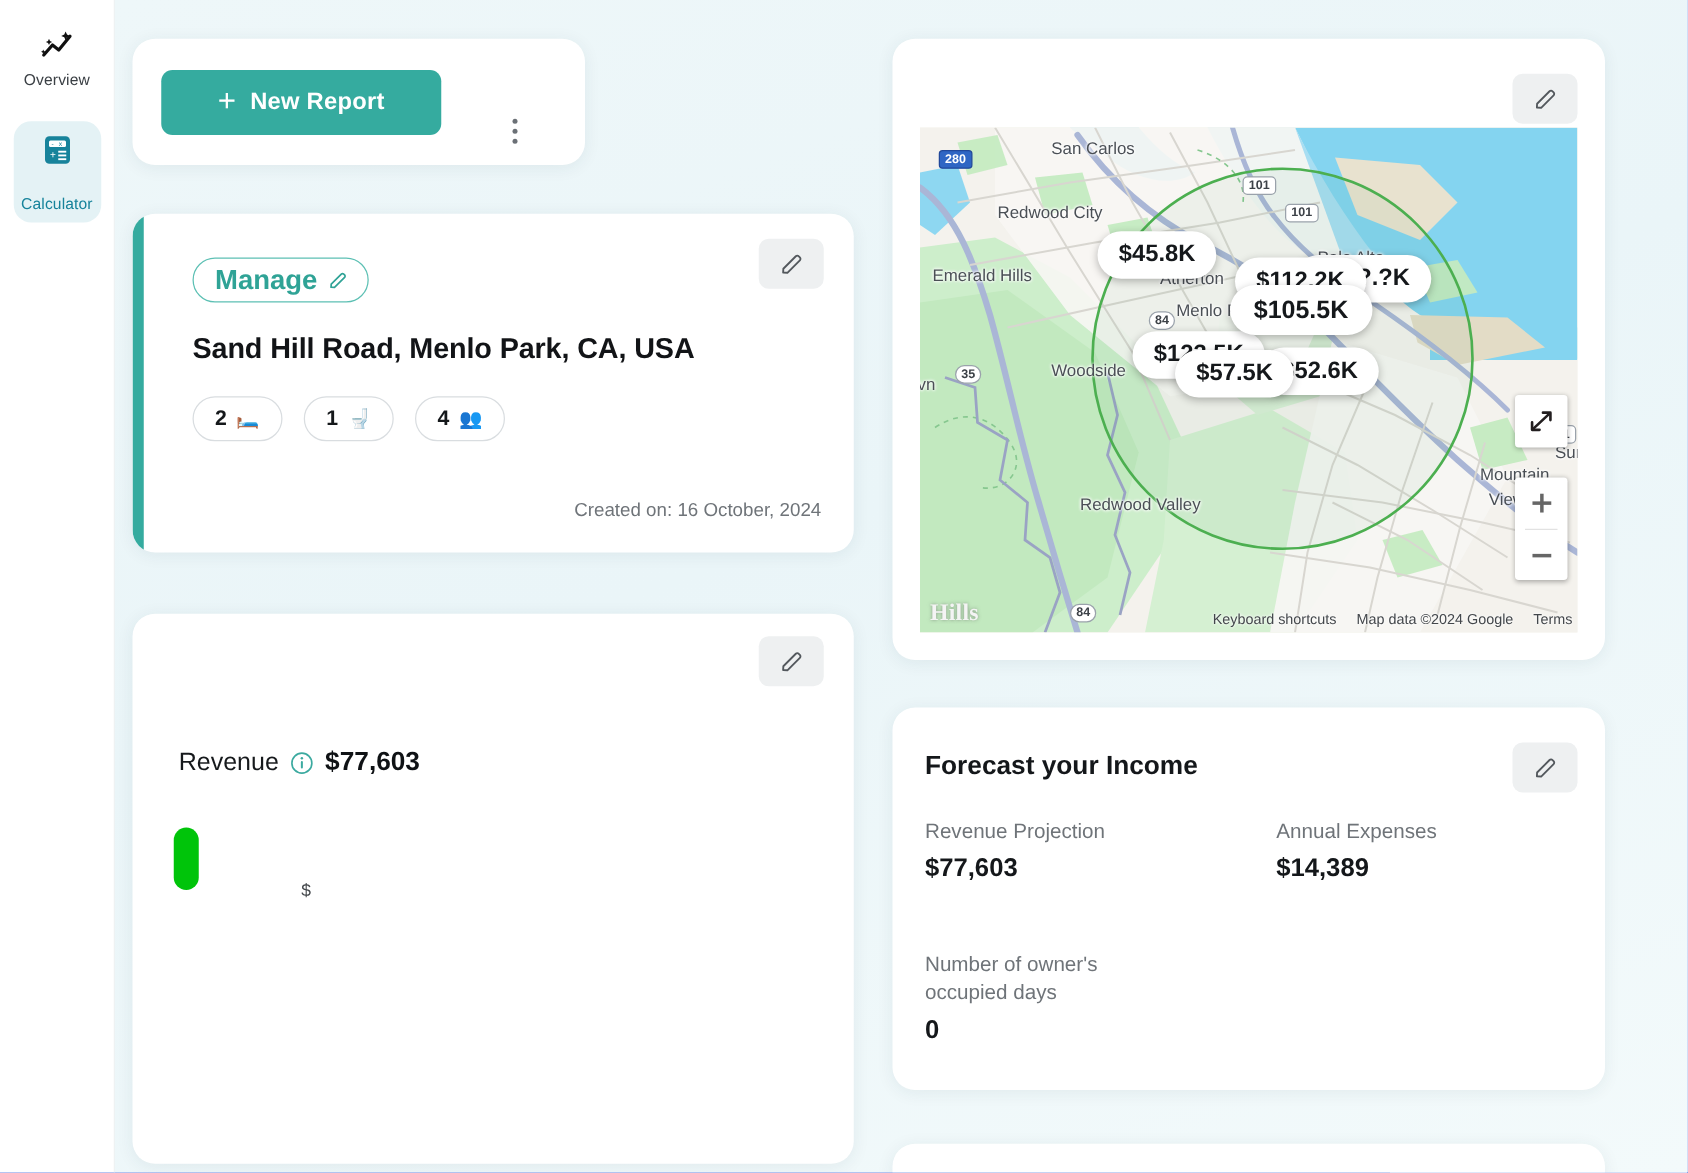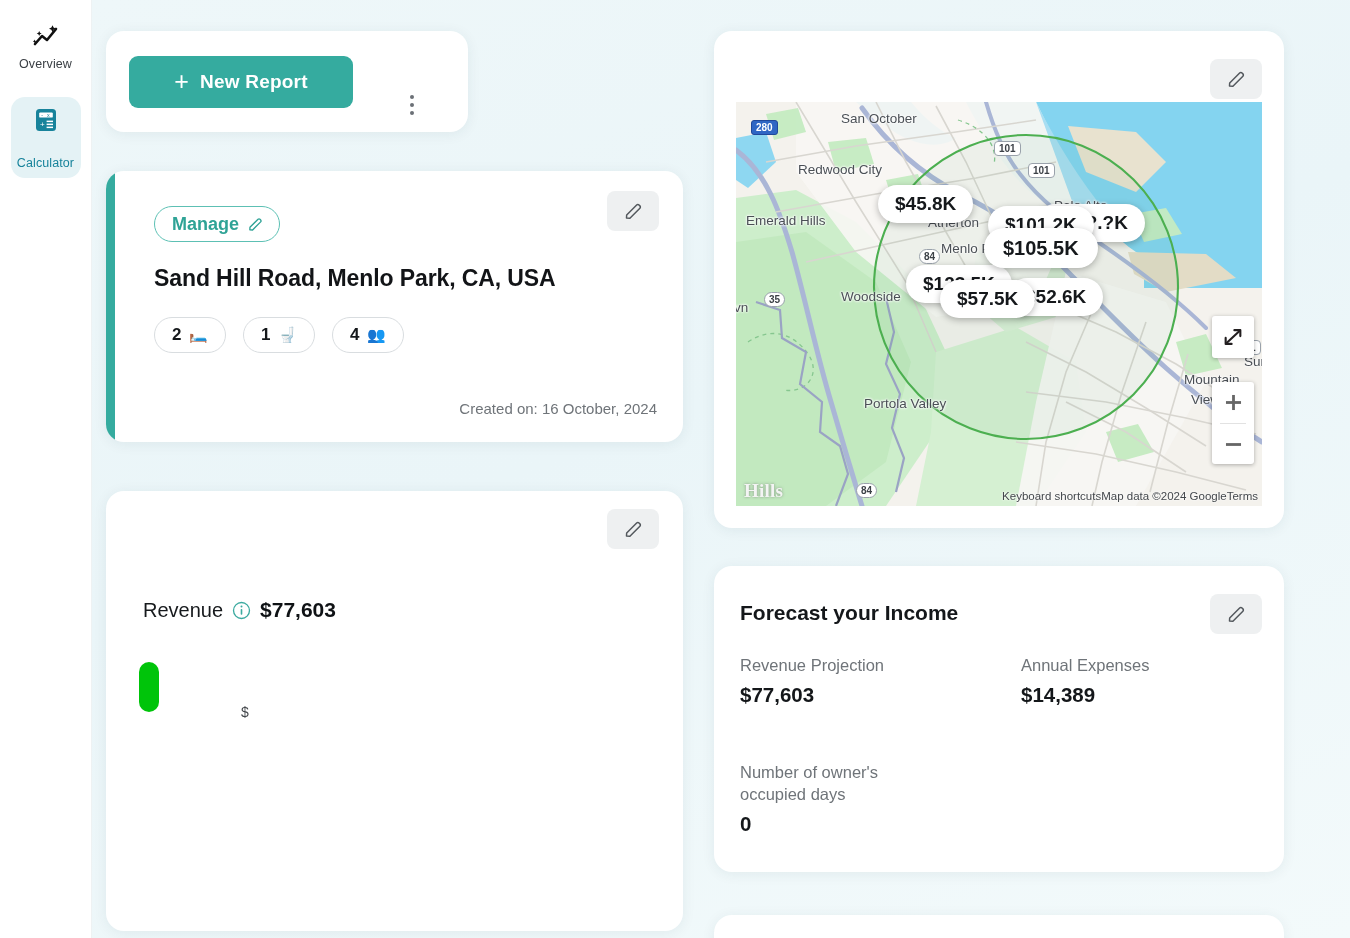--- a/index.html
+++ b/index.html
@@ -106,21 +106,21 @@
   }
   .manage-pill {
     position: absolute; left: 48px; top: 35px;
     height: 36px; padding: 0 15px 0 17px;
     border: 1.4px solid #5dc0b4;
     border-radius: 20px;
     display: flex; align-items: center; gap: 8px;
     cursor: pointer;
     background: #fff;
   }
-  .manage-pill .txt { color: #2fa396; font-size: 18px; font-weight: bold; }
+  .manage-pill .txt { color: #2fa396; font-size: 22px; font-weight: bold; }
   .manage-pill svg { width: 17px; height: 17px; }
   .prop-address {
     position: absolute; left: 48px; top: 94px;
     font-size: 23px; font-weight: bold; color: #121417;
     letter-spacing: -.1px;
     white-space: nowrap;
   }
   .stat-row { position: absolute; left: 48px; top: 146px; display: flex; gap: 17px; }
   .stat-pill {
     height: 36px; min-width: 72px; padding: 0 13px;
@@ -201,21 +201,21 @@
   .google-wm {
     position: absolute; left: 8px; bottom: 4px;
     font-size: 19px; font-weight: bold;
     color: #f4f4f4;
     text-shadow: 0 0 3px rgba(80,80,80,.55);
     letter-spacing: .2px;
     font-family: "Liberation Serif", serif;
   }
   .map-credits {
     position: absolute; right: 4px; bottom: 4px;
-    display: flex; 
+    display: flex; gap: 16px;
     font-size: 11.5px; color: #43474b;
   }
   .map-credits span { text-shadow: 0 0 3px #fff, 0 0 2px #fff; cursor: pointer;}
   .map-fullscreen {
     position: absolute; right: 8px; top: 214px;
     width: 42px; height: 42px;
     background: #fff; border-radius: 3px;
     box-shadow: 0 1px 4px rgba(0,0,0,.3);
     display: flex; align-items: center; justify-content: center;
     cursor: pointer;
@@ -422,44 +422,44 @@
           </g>
 
           <g stroke="#9aa3c4" fill="none" stroke-width="2.2">
             <path d="M20 200 L44 208 L46 236 L70 250 L64 282 L86 300 L84 330 L104 344 L112 372 L100 404"></path>
             <path d="M150 196 L158 230 L150 262 L164 292 L156 326 L168 356 L160 390"></path>
           </g>
 
           <circle cx="290" cy="185" r="152" fill="#3f9a53" fill-opacity=".055" stroke="#4caf50" stroke-width="2.1"></circle>
         </svg>
 
-        <div class="map-lbl" style="left:105px; top:9px;">San October</div>
+        <div class="map-lbl" style="left:105px; top:9px;">San Carlos</div>
         <div class="map-lbl" style="left:62px; top:60px;">Redwood City</div>
         <div class="map-lbl" style="left:10px; top:111px;">Emerald Hills</div>
         <div class="map-lbl" style="left:192px; top:113px;">Atherton</div>
         <div class="map-lbl" style="left:205px; top:139px;">Menlo Park</div>
         <div class="map-lbl" style="left:318px; top:96px;">Palo Alto</div>
         <div class="map-lbl" style="left:105px; top:187px;">Woodside</div>
-        <div class="map-lbl" style="left:128px; top:294px;">Portola Valley</div>
+        <div class="map-lbl" style="left:128px; top:294px;">Redwood Valley</div>
         <div class="map-lbl" style="left:-2px; top:198px;">vn</div>
         <div class="map-lbl" style="left:448px; top:270px;">Mountain</div>
         <div class="map-lbl" style="left:455px; top:290px;">View</div>
         <div class="map-lbl" style="left:508px; top:252px;">Sun</div>
 
         <div class="hwy-shield i280" style="left:15px; top:18px;">280</div>
         <div class="hwy-shield" style="left:258px; top:39px;">101</div>
         <div class="hwy-shield" style="left:292px; top:61px;">101</div>
         <div class="hwy-shield" style="left:498px; top:238px;">101</div>
         <div class="hwy-shield" style="left:183px; top:147px; border-radius:9px;">84</div>
         <div class="hwy-shield" style="left:120px; top:381px; border-radius:9px;">84</div>
         <div class="hwy-shield" style="left:28px; top:190px; border-radius:9px;">35</div>
 
         <div class="price-marker" style="left:142px; top:83px; z-index:6;">$45.8K</div>
         <div class="price-marker" style="left:300px; top:102px; z-index:3;">$1??.?K</div>
-        <div class="price-marker" style="left:252px; top:104px; z-index:4;">$101.2K</div>
+        <div class="price-marker" style="left:252px; top:104px; z-index:4;">$112.2K</div>
         <div class="price-marker" style="left:248px; top:126px; z-index:7; padding:0 19px; height:40px; font-size:20px;">$105.5K</div>
         <div class="price-marker" style="left:170px; top:163px; z-index:5;">$123.5K</div>
         <div class="price-marker" style="left:272px; top:176px; z-index:6;">$52.6K</div>
         <div class="price-marker" style="left:204px; top:178px; z-index:8;">$57.5K</div>
 
         <div class="map-fullscreen">
           <svg viewBox="0 0 24 24" width="22" height="22">
             <path d="M13.5 4.5 H20 V11" fill="none" stroke="#231f20" stroke-width="2.3" stroke-linecap="round" stroke-linejoin="round"></path>
             <path d="M10.5 19.5 H4 V13" fill="none" stroke="#231f20" stroke-width="2.3" stroke-linecap="round" stroke-linejoin="round"></path>
             <path d="M19.4 5.1 L4.7 18.9" fill="none" stroke="#231f20" stroke-width="2.3" stroke-linecap="round"></path>

